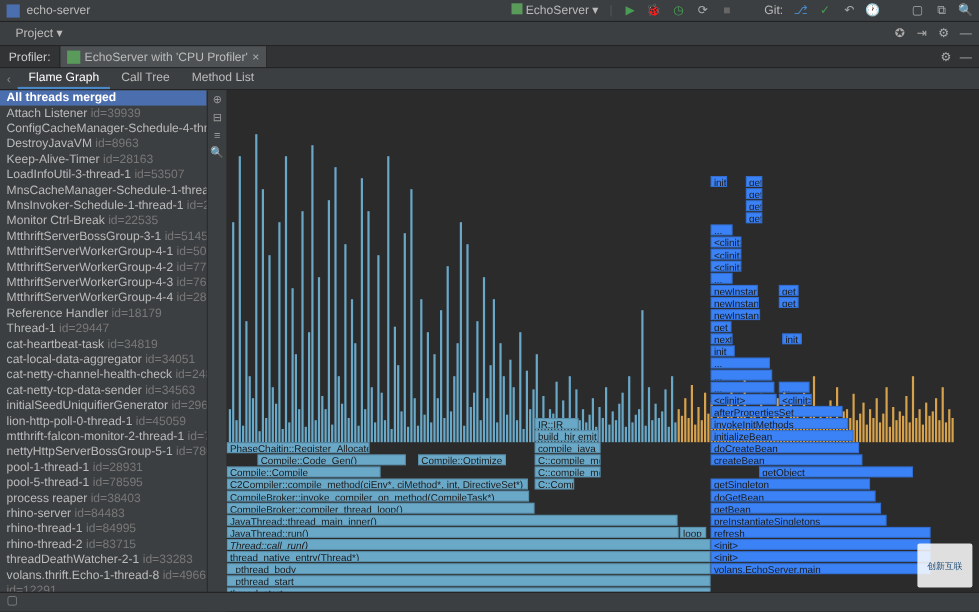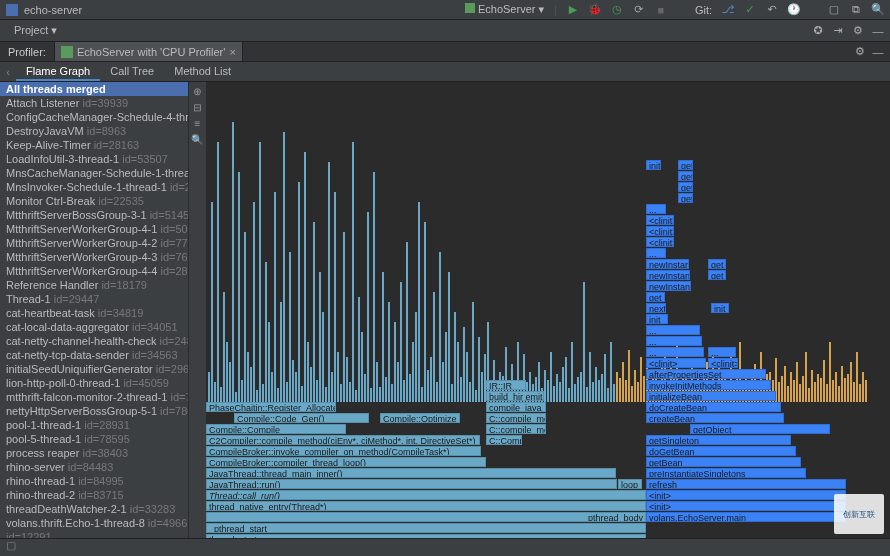--- a/index.html
+++ b/index.html
@@ -484,21 +484,21 @@
         </div>
         <div class="frow">
           <div class="fbox blue" style="left: 0px; width: 440px; font-style: italic;">Thread::call_run()</div>
           <div class="fbox yellow" style="left: 440px; width: 200px;">&lt;init&gt;</div>
         </div>
         <div class="frow">
           <div class="fbox blue" style="left: 0px; width: 440px;">thread_native_entry(Thread*)</div>
           <div class="fbox yellow" style="left: 440px; width: 200px;">&lt;init&gt;</div>
         </div>
         <div class="frow">
-          <div class="fbox blue" style="left: 0px; width: 440px; text-align: right;">_pthread_body</div>
+          <div class="fbox blue" style="left: 0px; width: 440px;">_pthread_body</div>
           <div class="fbox yellow" style="left: 440px; width: 200px;">volans.EchoServer.main</div>
         </div>
         <div class="frow">
           <div class="fbox blue" style="left: 0px; width: 440px;">_pthread_start</div>
         </div>
         <div class="frow">
           <div class="fbox blue" style="left: 0px; width: 440px;">thread_start</div>
         </div>
         <div class="frow">
           <div class="fbox blue" style="left: 0px; width: 440px;">all</div>

